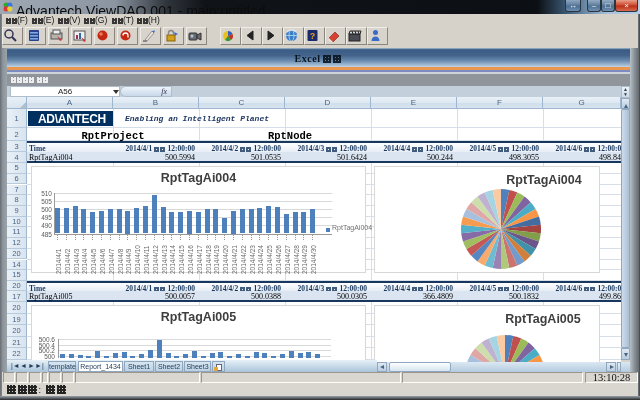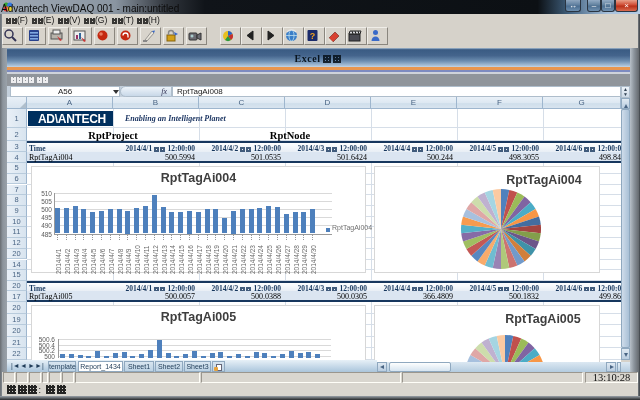--- a/index.html
+++ b/index.html
@@ -1,18 +1,18 @@
 <!DOCTYPE html>
 <html><head><meta charset="utf-8"><style>
 *{margin:0;padding:0;box-sizing:border-box}
 html,body{width:640px;height:400px;overflow:hidden}
 body{font-family:"Liberation Sans",sans-serif;position:relative;background:#d6d2ca}
 .ab{position:absolute}
 #titlebar{left:0;top:0;width:640px;height:14px;background:linear-gradient(to right,#9fa9b4 0%,#8a95a1 18%,#30353c 26%,#101419 32%,#0c1014 84%,#41617f 89%,#a9c2dd 95%,#b5cce4 100%)}
-#title-txt{left:1px;top:2.5px;font-size:10px;color:#0c0c0c;white-space:nowrap}
+#title-txt{left:16px;top:2.5px;font-size:14px;color:#0c0c0c;white-space:nowrap}
 .capbtn{top:0;height:12px;border:1px solid #2a3542;border-top:none;border-radius:0 0 3px 3px;color:#fff;font-size:8px;line-height:11px;text-align:center}
 #lframe{left:0;top:14px;width:7px;height:382px;background:linear-gradient(to right,#686d72,#8c949c 40%,#9aa2aa)}
 #rframe{left:630px;top:14px;width:10px;height:382px;background:linear-gradient(to right,#b8c0c8,#8c949c 40%,#686d72 85%,#3a3f44)}
 #bframe{left:0;top:396px;width:640px;height:4px;background:linear-gradient(#9aa2aa,#54585c 60%,#26292c)}
 #menubar{left:2px;top:14px;width:636px;height:12px;background:#d6d2ca;font-size:8.5px;color:#111;white-space:nowrap}
 #menubar>span{position:absolute;top:1px}
 #toolbar{left:2px;top:26px;width:636px;height:20px;background:#d6d2ca}
 .tbtn{position:absolute;top:1px;width:21px;height:18px;border:1px solid;border-color:#efede8 #8a867e #8a867e #efede8;background:#d8d4cc}
 #tstrip{left:2px;top:46px;width:636px;height:2px;background:#d6d2ca}
 #banner{left:7px;top:48px;width:623px;height:19px;background:linear-gradient(#a9bed2 0%,#3a5b83 9%,#44648c 40%,#6c8db0 68%,#b2c8dd 96%,#cfdce8 100%);text-align:center}
@@ -25,21 +25,21 @@
 #fbar{left:7px;top:86px;width:623px;height:11px;background:#c3cfdb}
 #namebox{position:absolute;left:3px;top:0;width:110px;height:11px;background:#fff;border:1px solid #aebdcb;font-size:8px;text-align:center;line-height:10px;color:#222}
 #namedrop{position:absolute;left:106px;top:4px;width:0;height:0;border:3px solid transparent;border-top:4px solid #333}
 #fxpill{position:absolute;left:113px;top:0;width:52px;height:11px;background:linear-gradient(#eef4fa,#c8d8e8);border:1px solid #aebdcb;border-radius:6px 0 0 6px;font-size:8px;font-style:italic;font-family:"Liberation Serif",serif;color:#335;text-align:right;line-height:10px;padding-right:4px}
 #ffield{position:absolute;left:165px;top:0;width:449px;height:11px;background:#fff;border:1px solid #aebdcb;font-size:8px;line-height:10px;color:#222;padding-left:4px}
 #sheet{left:7px;top:97px;width:614px;height:265px;background:#fff;overflow:hidden}
 .colhdr{position:absolute;top:0;height:12px;background:linear-gradient(#e9f0f7 0%,#dde8f2 55%,#cfdeeb 60%,#d8e4ef 100%);border-right:1px solid #9eb6ce;border-bottom:1px solid #9eb6ce;font-size:8px;color:#4a6584;text-align:center;line-height:12px}
 .rowhdr{position:absolute;left:0;width:20px;background:linear-gradient(to right,#e9f0f7,#d8e4ef);border-right:1px solid #9eb6ce;border-bottom:1px solid #b8cbdc;font-size:7.5px;color:#4a6584;text-align:center;overflow:hidden}
 .gv{position:absolute;width:1px;background:#d6dee8}
 .gh{position:absolute;height:1px;background:#d6dee8}
-.cell{position:absolute;font-family:Liberation Serif, serif;font-size:8px;color:#000;white-space:nowrap}
+.cell{position:absolute;font-family:Liberation Mono, monospace;font-size:8px;color:#000;white-space:nowrap}
 .trow{position:absolute;background:linear-gradient(#fdfeff,#e8eef5);border-top:2px solid #17375e;font-family:"Liberation Serif",serif;white-space:nowrap}
 .trow .dt{color:#17375e;font-size:7.5px;font-weight:bold}
 .brow{position:absolute;background:#dbe5f1;font-family:"Liberation Serif",serif;font-size:8px;white-space:nowrap}
 .dt{position:absolute;top:1px;text-align:right}
 .chartbox{position:absolute;background:#fff;border:1px solid #d7d7d7}
 .ctitle{position:absolute;width:100%;text-align:center;font-weight:bold;color:#3e3e3e;font-size:12.5px}
 .bar{position:absolute;background:#4e80bc}
 .axlbl{position:absolute;font-size:6.5px;color:#5a5a5a;text-align:right}
 .xlbl{position:absolute;font-size:6.5px;color:#6a6a6a;transform:rotate(-90deg);transform-origin:0 0;white-space:nowrap}
 .glin{position:absolute;height:1px;background:#d9d9d9}
@@ -164,21 +164,20 @@
 <div class="ab" id="stripe1"></div>
 <div class="ab" id="stripe2"></div>
 <div class="ab" id="stripe3"></div>
 <div class="ab" id="graybar">
     <span style="left:4px"><span class="cj" style="width:5px;height:6px;margin-right:1px;opacity:0.95"></span><span class="cj" style="width:5px;height:6px;margin-right:1px;opacity:0.95"></span><span class="cj" style="width:5px;height:6px;margin-right:1px;opacity:0.95"></span><span class="cj" style="width:5px;height:6px;margin-right:1px;opacity:0.95"></span>&nbsp;<span class="cj" style="width:5px;height:6px;margin-right:1px;opacity:0.95"></span><span class="cj" style="width:5px;height:6px;margin-right:1px;opacity:0.95"></span></span>
   </div>
 <div class="ab" id="fbar">
     <div id="namebox">A56</div>
     <div id="namedrop"></div>
     <div id="fxpill">fx</div>
-    <div id="ffield">RptTagAi008</div>
   </div>
 <div class="ab" id="sheet">
 <div style="position:absolute;left:0;top:0;width:20px;height:12px;background:linear-gradient(#e9f0f7,#d8e4ef);border-right:1px solid #9eb6ce;border-bottom:1px solid #9eb6ce"></div>
 <div style="position:absolute;left:13px;top:5px;width:0;height:0;border-left:6px solid transparent;border-bottom:6px solid #b0bfcc"></div>
 <div class="colhdr" style="left:20px;width:86px">A</div>
 <div class="colhdr" style="left:106px;width:86px">B</div>
 <div class="colhdr" style="left:192px;width:86px">C</div>
 <div class="colhdr" style="left:278px;width:86px">D</div>
 <div class="colhdr" style="left:364px;width:86px">E</div>
 <div class="colhdr" style="left:450px;width:86px">F</div>

